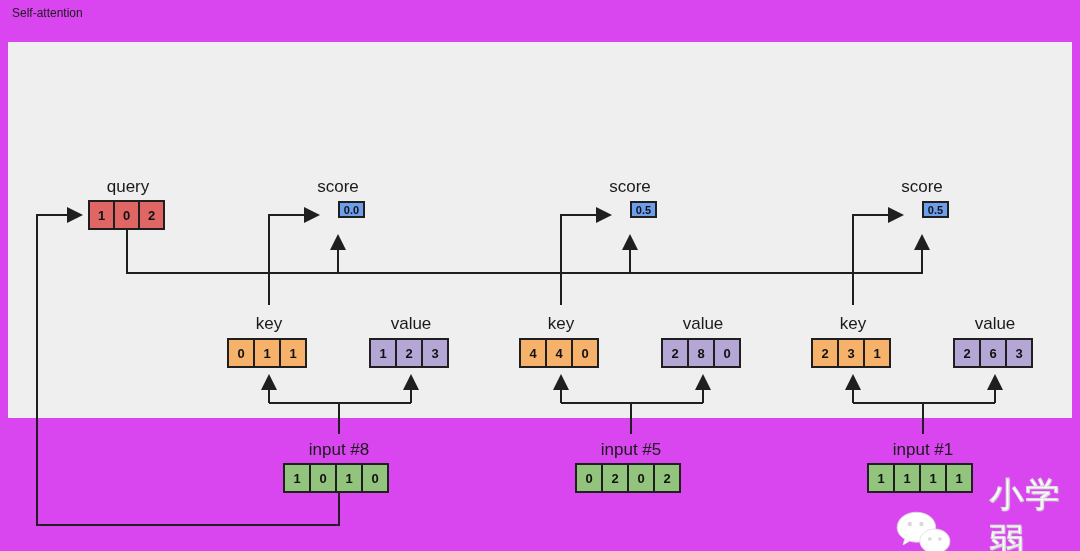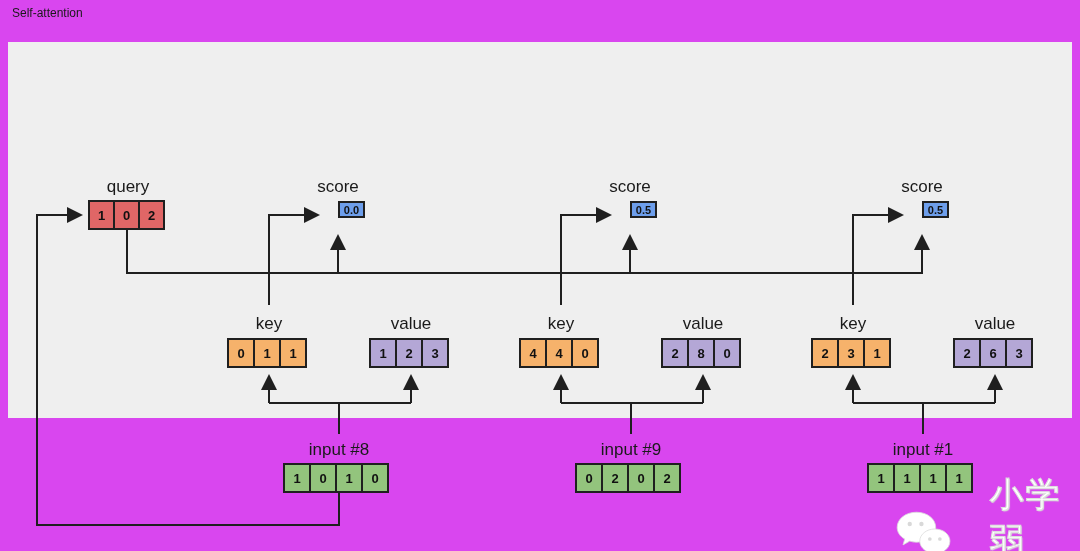--- a/index.html
+++ b/index.html
@@ -116,21 +116,21 @@
     <div class="cell">3</div>
   </div>
 
   <div class="diagram-label" style="left:339px;top:440px">input #8</div>
   <div class="vec i" style="left:283px;top:463px">
     <div class="cell">1</div>
     <div class="cell">0</div>
     <div class="cell">1</div>
     <div class="cell">0</div>
   </div>
-  <div class="diagram-label" style="left:631px;top:440px">input #9</div>
+  <div class="diagram-label" style="left:631px;top:440px">input #5</div>
   <div class="vec i" style="left:575px;top:463px">
     <div class="cell">0</div>
     <div class="cell">2</div>
     <div class="cell">0</div>
     <div class="cell">2</div>
   </div>
   <div class="diagram-label" style="left:923px;top:440px">input #1</div>
   <div class="vec i" style="left:867px;top:463px">
     <div class="cell">1</div>
     <div class="cell">1</div>

